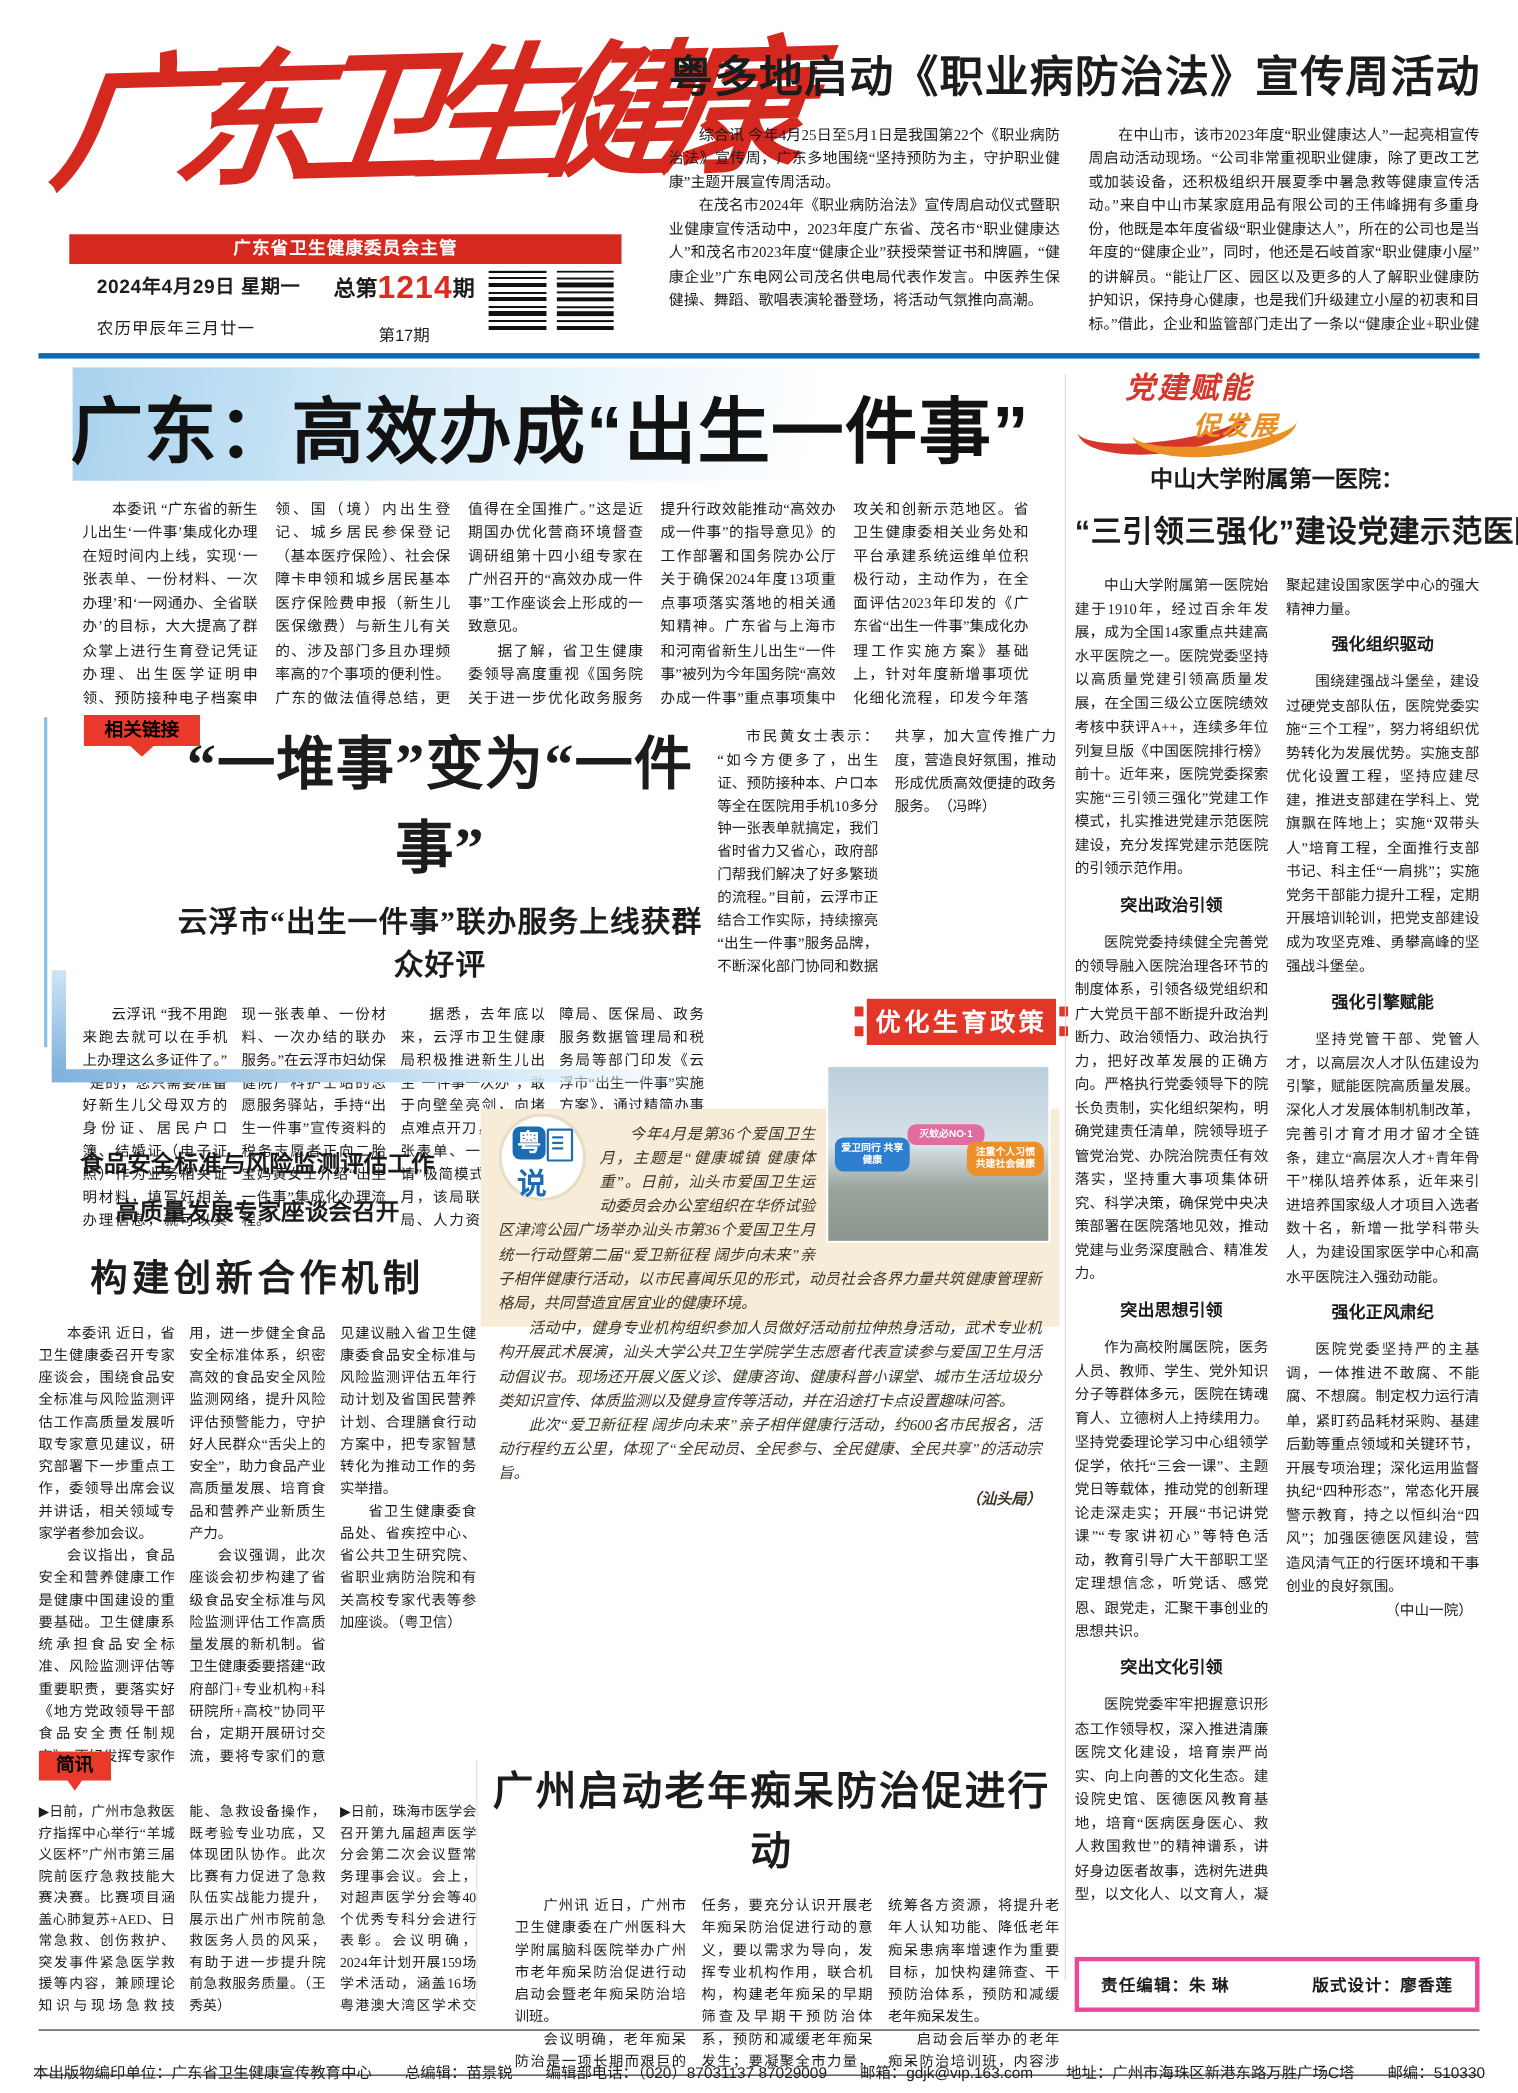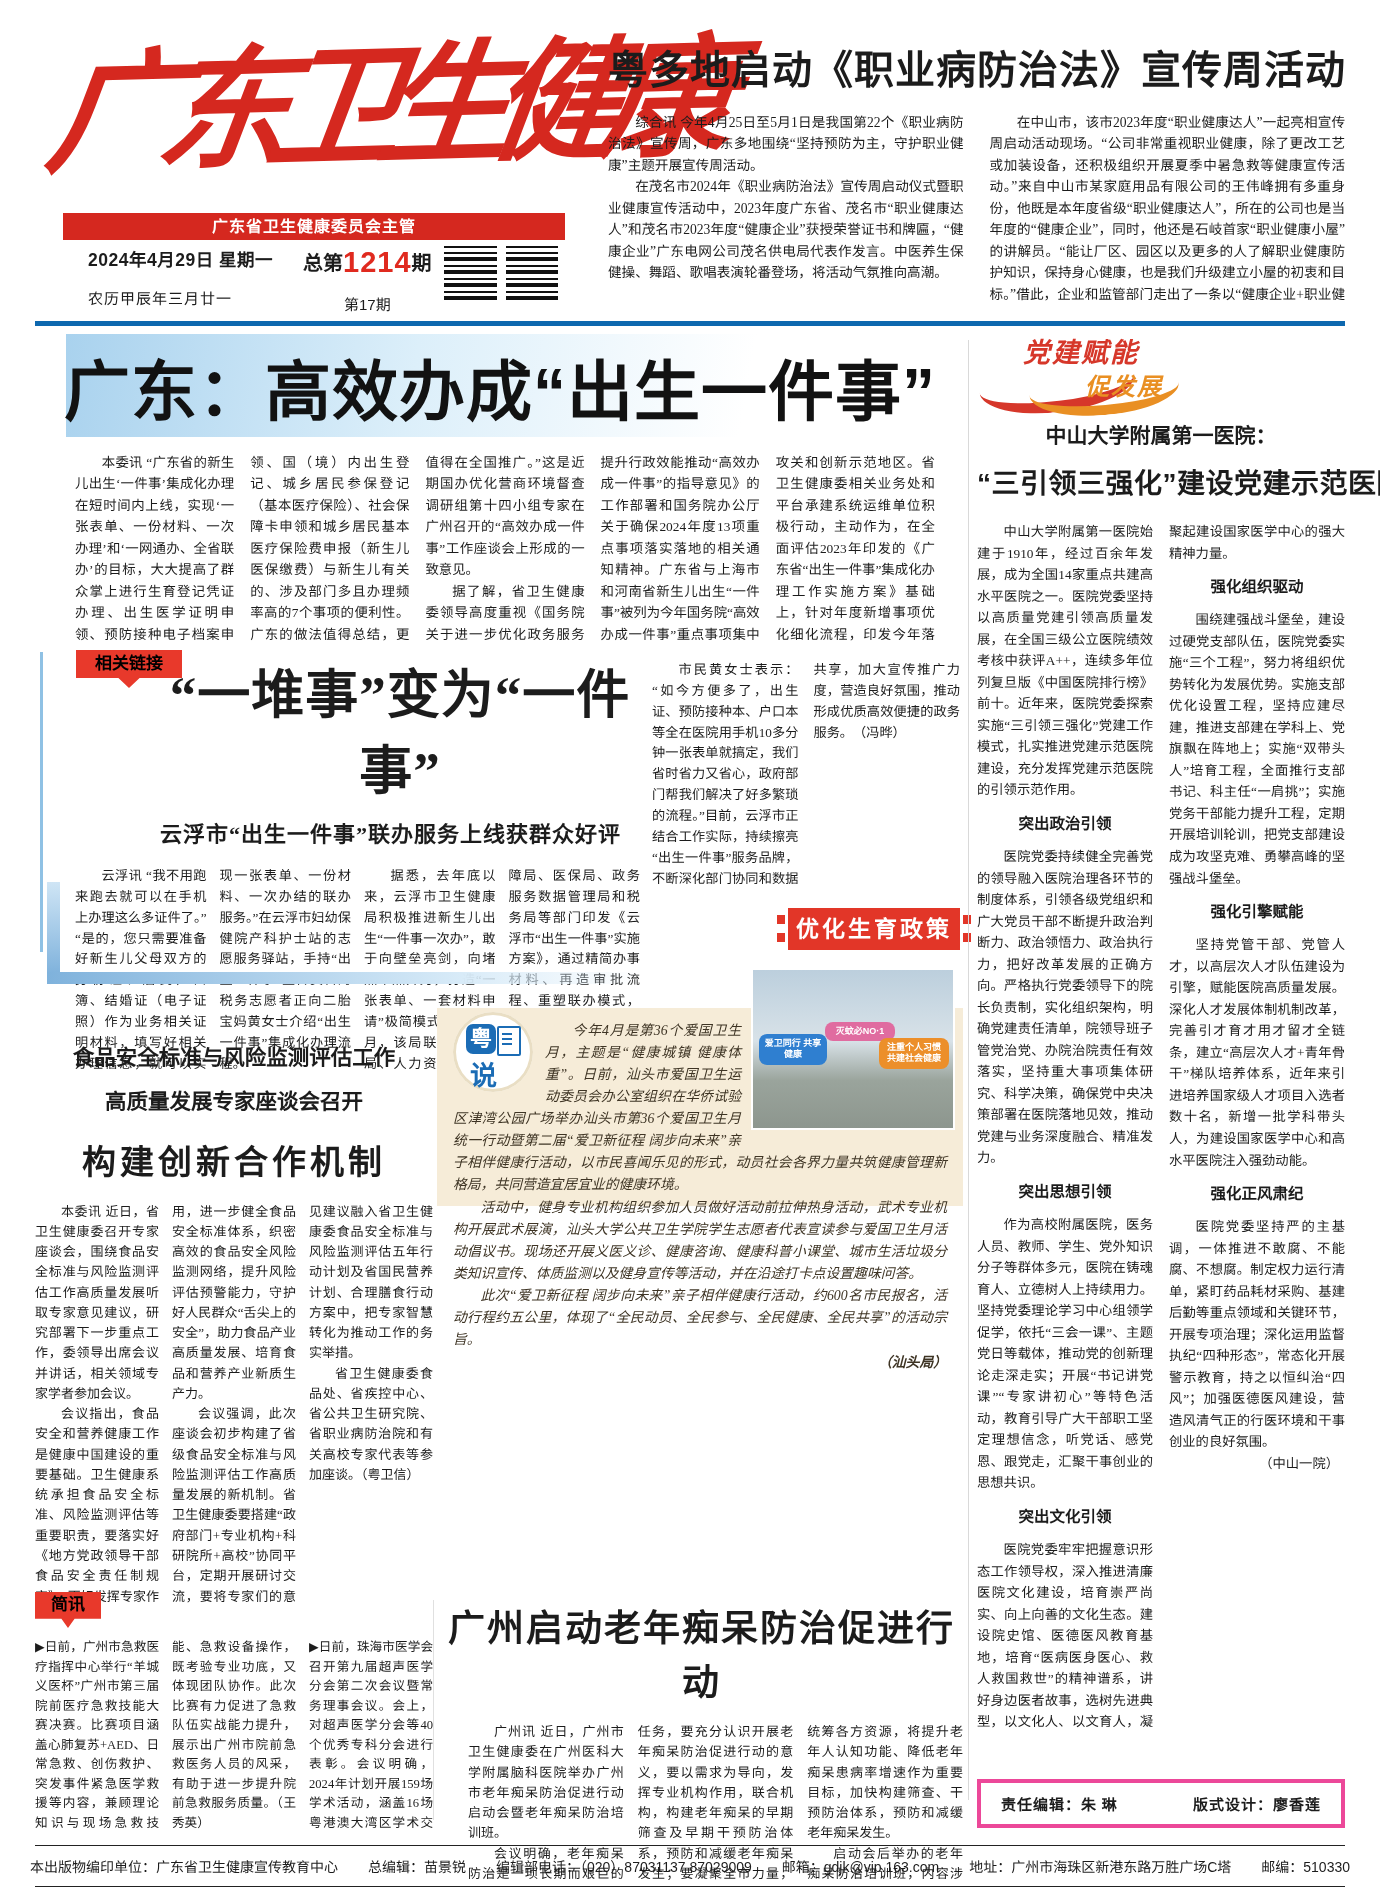--- a/index.html
+++ b/index.html
@@ -46,21 +46,21 @@
   .related .vline{position:absolute;left:0;top:0;width:3px;height:300px;background:#8fc1e4;}
   .corner-v{position:absolute;left:7px;bottom:-4px;width:13px;height:92px;
       background:linear-gradient(180deg,#cfe5f5,#7fb2dc);}
   .corner-h{position:absolute;left:7px;bottom:-14px;width:592px;height:12px;
       background:linear-gradient(90deg,#7fb2dc,#d8ebf8 70%,rgba(255,255,255,0));}
   .ribbon{background:#e8392b;color:#000000;font-weight:bold;text-align:center;
       font-family:"Liberation Sans","DejaVu Sans",sans-serif;
       clip-path:polygon(0 0,100% 0,100% 74%,60% 74%,50% 100%,40% 74%,0 74%);}
   .rel-label{position:absolute;left:36px;top:-2px;width:106px;height:38px;font-size:17px;line-height:27px;}
   .rel-headline{margin:0 0 0 120px;text-align:center;font-size:53px;font-weight:bold;letter-spacing:1px;}
-  .rel-subtitle{margin:12px 0 0 120px;font-size:22px;font-weight:bold;letter-spacing:1px;}
+  .rel-subtitle{margin:12px 0 0 120px;text-align:center;font-size:27px;font-weight:bold;letter-spacing:1px;}
   .rel-body{margin:18px 0 0 35px;width:565px;height:212px;column-count:4;column-gap:13px;column-fill:auto;
       font-size:13.2px;line-height:1.58;text-align:justify;overflow:hidden;}
   .rel-cont{position:absolute;left:652px;top:660px;width:308px;height:238px;
       column-count:2;column-gap:15px;column-fill:auto;font-size:13.2px;line-height:1.58;
       text-align:justify;overflow:hidden;}
   .policy-box{position:absolute;left:788px;top:908px;width:172px;height:42px;background:#e23628;}
   .policy-box:before,.policy-box:after{content:"";position:absolute;top:7px;width:8px;height:9px;background:#e23628;box-shadow:0 18px 0 #e23628;}
   .policy-box:before{left:-11px;}
   .policy-box:after{right:-11px;}
   .policy-box span{display:block;text-align:center;color:#fff;font-weight:bold;font-size:23px;line-height:42px;letter-spacing:3px;
@@ -148,21 +148,21 @@
   .party-headline{margin:12px 0 0 0;text-align:center;font-size:28px;font-weight:bold;letter-spacing:.5px;
       font-family:"Liberation Sans","DejaVu Sans",sans-serif;white-space:nowrap;}
   .party-body{margin-top:20px;height:1242px;column-count:2;column-gap:16px;column-fill:auto;
       font-size:13.3px;line-height:1.62;text-align:justify;overflow:hidden;}
   .party-body h4{margin:10px 0;text-align:center;font-size:15.5px;font-weight:bold;}
   .party-byline{text-align:right;font-size:13.3px;margin-top:8px;padding-right:6px;}
   .editor-box{margin-top:16px;border:4px solid #ec4899;padding:10px 20px;display:flex;justify-content:space-between;
       font-size:15px;font-weight:bold;letter-spacing:1px;}
 
   
-  .footer{position:absolute;left:35px;top:1845px;width:1310px;border-top:1.5px solid #222;padding-top:10px;
+  .footer{position:absolute;left:35px;top:1845px;width:1310px;border-top:1.5px solid #222;padding-top:27px;
       display:flex;justify-content:center;gap:30px;font-size:14px;white-space:nowrap;}
   .footer-rule{position:absolute;left:35px;top:1886px;width:1310px;height:1px;background:#222;}
 
   .vdiv1{position:absolute;left:968px;top:340px;width:1px;height:1460px;background:#d9d9d9;}
   .vdiv2{position:absolute;left:433px;top:1600px;width:1px;height:220px;background:#e0e0e0;}
 </style>
 </head>
 <body>
 
 <div class="page">

